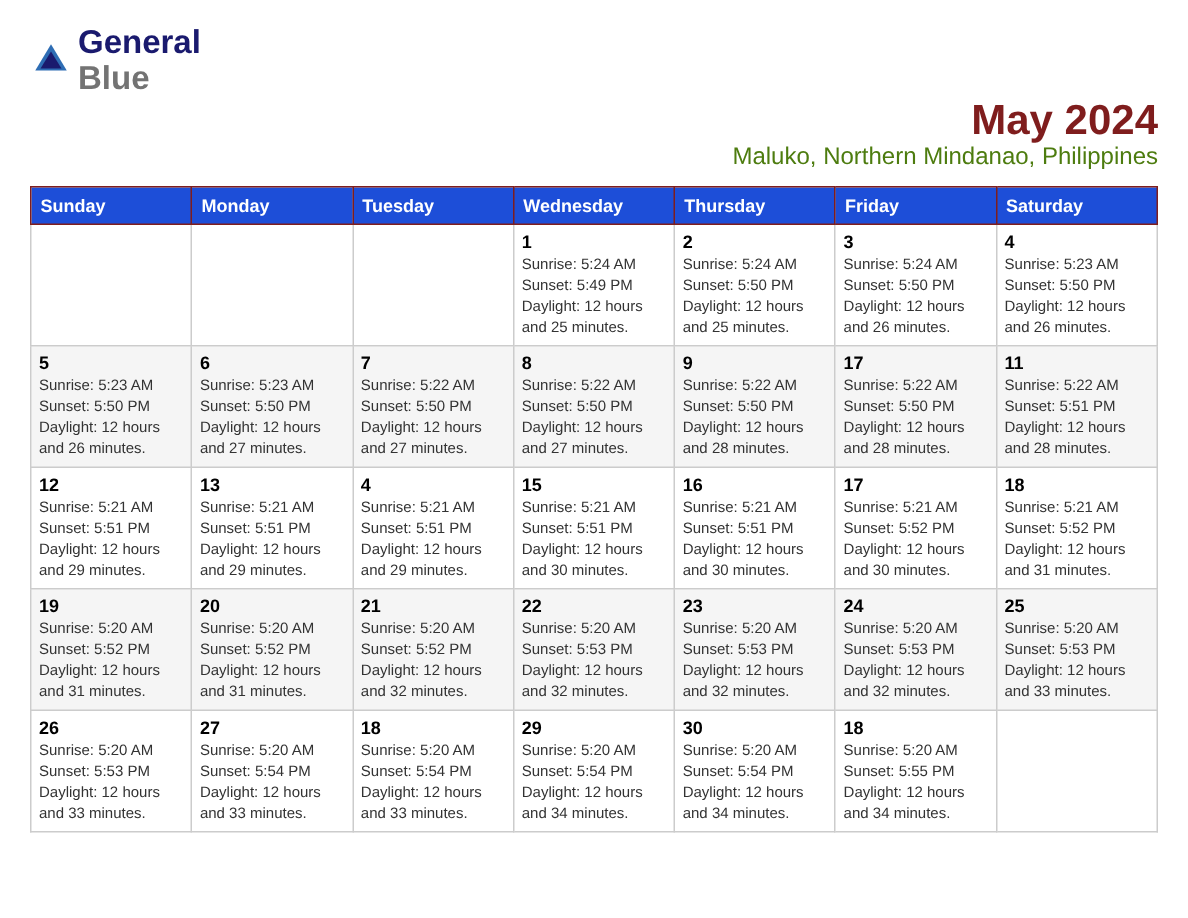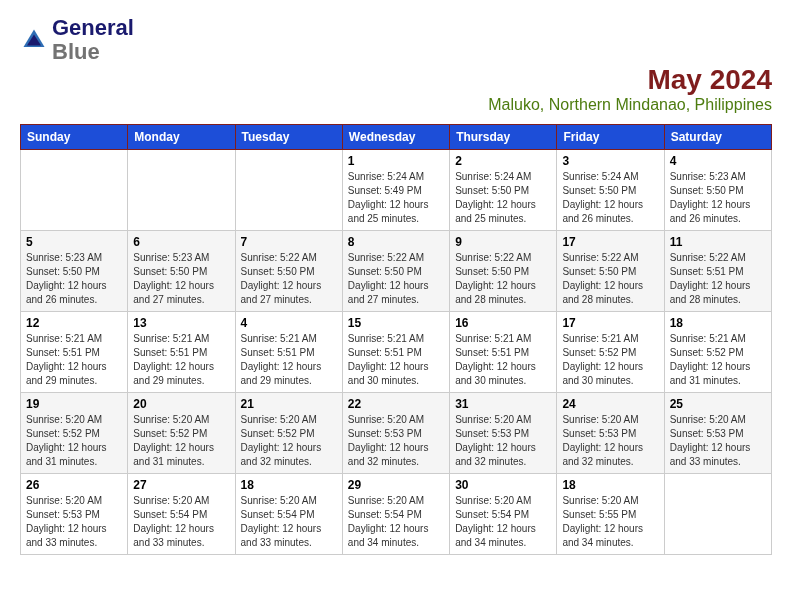--- a/index.html
+++ b/index.html
@@ -283,21 +283,21 @@
 and 32 minutes.</div>
         </td>
         <td>
           <div class="day-number">22</div>
           <div class="day-info" style="white-space: pre-line;">Sunrise: 5:20 AM
 Sunset: 5:53 PM
 Daylight: 12 hours
 and 32 minutes.</div>
         </td>
         <td>
-          <div class="day-number">31</div>
+          <div class="day-number">23</div>
           <div class="day-info" style="white-space: pre-line;">Sunrise: 5:20 AM
 Sunset: 5:53 PM
 Daylight: 12 hours
 and 32 minutes.</div>
         </td>
         <td>
           <div class="day-number">24</div>
           <div class="day-info" style="white-space: pre-line;">Sunrise: 5:20 AM
 Sunset: 5:53 PM
 Daylight: 12 hours

